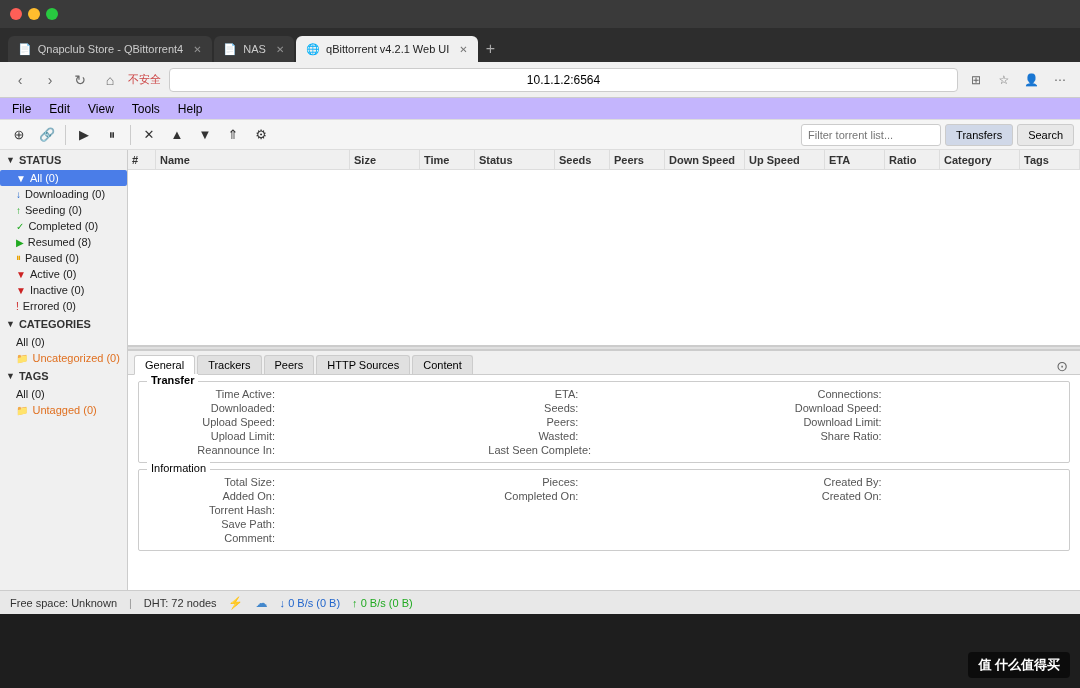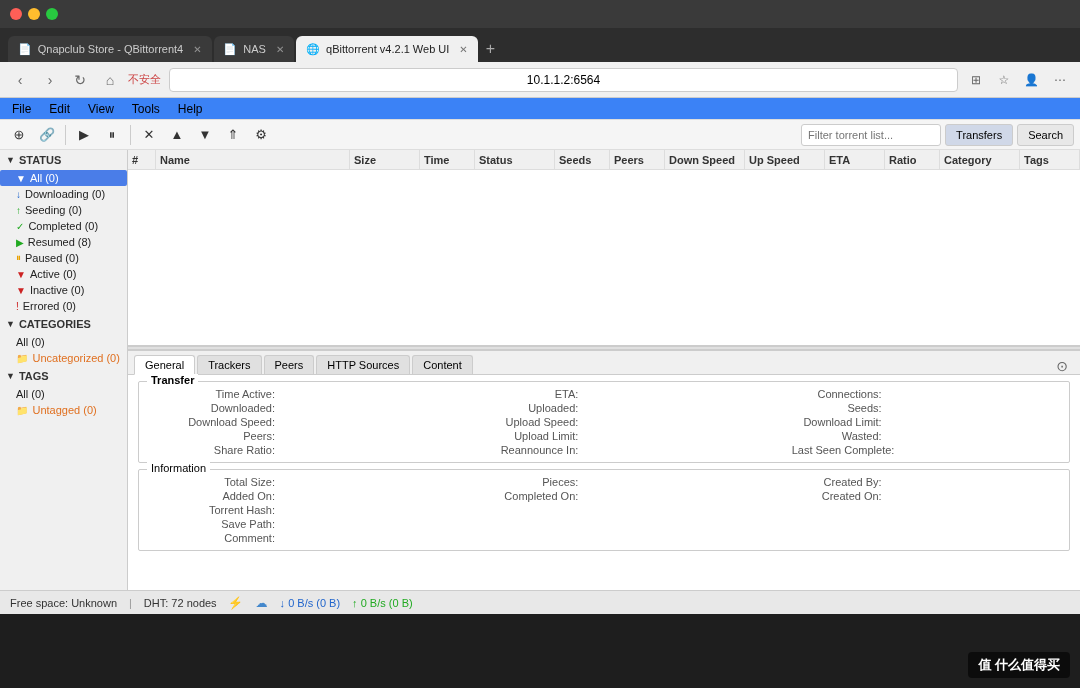--- a/index.html
+++ b/index.html
@@ -84,21 +84,21 @@
     }
     .nav-actions { display: flex; gap: 4px; margin-left: auto; }
     .nav-action-btn {
       width: 24px; height: 24px;
       border: none; background: transparent;
       font-size: 12px; cursor: pointer; color: #666;
     }
 
     
     .menu-bar {
-      background: #3b82f6;
+      background: #c4b5fd;
       height: 22px;
       display: flex;
       align-items: flex-end;
       padding: 0 4px;
       border-bottom: 1px solid #ddd;
       gap: 2px;
     }
     .menu-item {
       padding: 0 8px;
       height: 20px;
@@ -545,41 +545,37 @@
             </div>
             <div class="details-row">
               <span class="details-label">Connections:</span>
               <span class="details-value"></span>
             </div>
             <div class="details-row">
               <span class="details-label">Downloaded:</span>
               <span class="details-value"></span>
             </div>
             <div class="details-row">
-              <span class="details-label">Uploaded:</span>
-              <span class="details-value"></span>
-            </div>
-            <div class="details-row">
               <span class="details-label">Seeds:</span>
               <span class="details-value"></span>
             </div>
             <div class="details-row">
               <span class="details-label">Download Speed:</span>
               <span class="details-value"></span>
             </div>
             <div class="details-row">
               <span class="details-label">Upload Speed:</span>
               <span class="details-value"></span>
             </div>
             <div class="details-row">
+              <span class="details-label">Peers:</span>
+              <span class="details-value"></span>
+            </div>
+            <div class="details-row">
               <span class="details-label">Download Limit:</span>
-              <span class="details-value"></span>
-            </div>
-            <div class="details-row">
-              <span class="details-label">Peers:</span>
               <span class="details-value"></span>
             </div>
             <div class="details-row">
               <span class="details-label">Upload Limit:</span>
               <span class="details-value"></span>
             </div>
             <div class="details-row">
               <span class="details-label">Wasted:</span>
               <span class="details-value"></span>
             </div>

